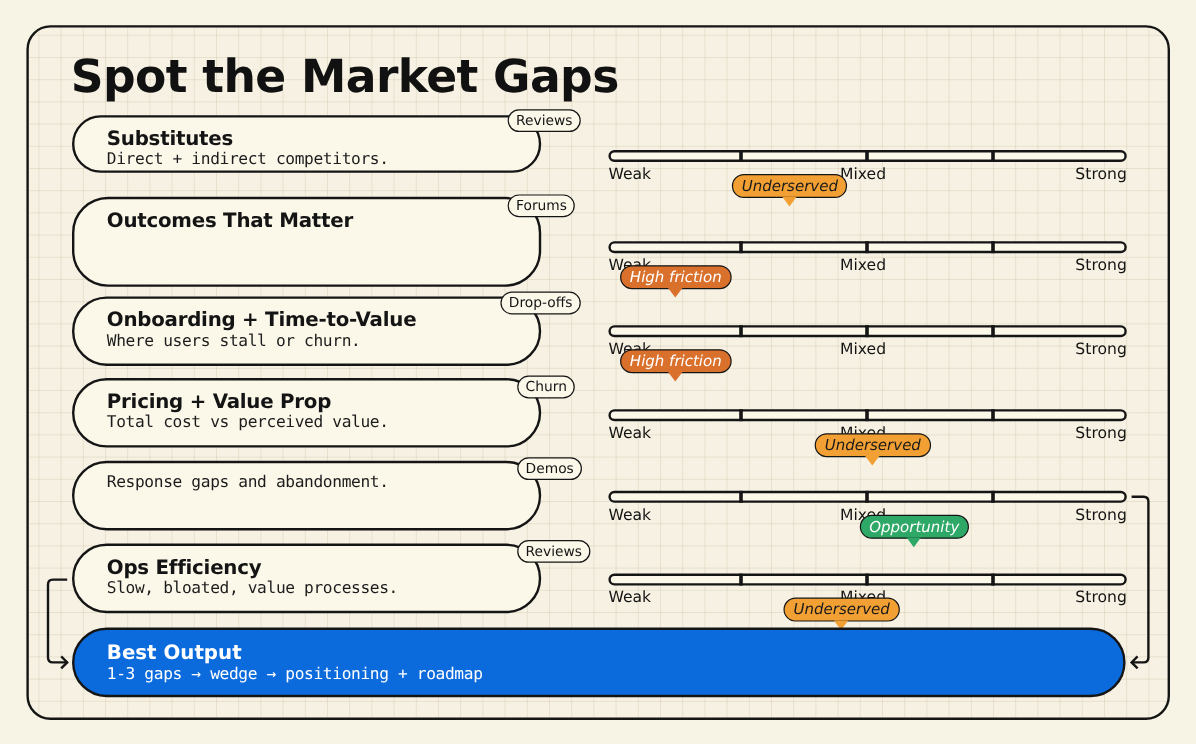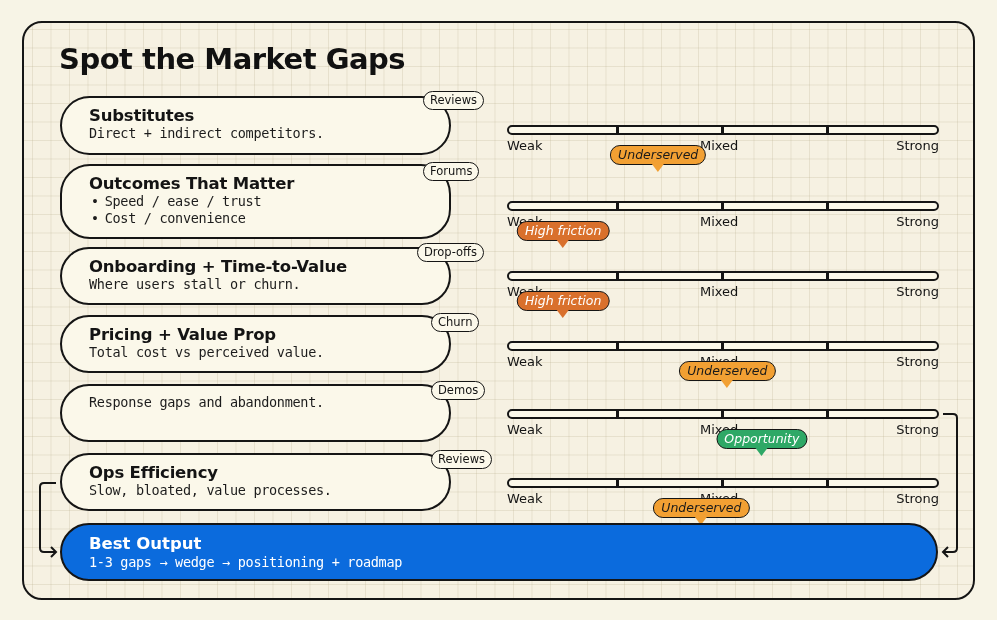--- a/index.html
+++ b/index.html
@@ -13,21 +13,21 @@
     background-image:
       linear-gradient(to right, rgba(190,180,150,0.28) 1px, transparent 1px),
       linear-gradient(to bottom, rgba(190,180,150,0.28) 1px, transparent 1px);
     background-size: 18.5px 18.5px;
     background-position: 8px 6px;
   }
 
   .title {
     position: absolute; left: 59px; top: 42px;
     font-family: "DejaVu Sans", sans-serif; font-weight: bold;
-    font-size: 29px; letter-spacing: -0.5px; color: #111;
+    font-size: 38px; letter-spacing: -0.5px; color: #111;
   }
 
   .card {
     position: absolute; left: 60px; width: 391px;
     border: 2.5px solid #151515; border-radius: 30px;
     background: #fbf8ea;
     padding-left: 27px;
   }
   .card .ctitle {
     font-family: "DejaVu Sans", sans-serif; font-weight: bold;
@@ -90,45 +90,41 @@
 
   svg.arrows { position: absolute; left: 0; top: 0; }
 </style>
 </head>
 <body>
 
 <div class="frame"></div>
 
 <div class="title">Spot the Market Gaps</div>
 
-<div class="card" style="top:96px;height:59px;padding-top:8px;">
+<div class="card" style="top:96px;height:48px;padding-top:8px;">
   <div class="ctitle">Substitutes</div>
   <div class="cdesc">Direct + indirect competitors.</div>
 </div>
 <div class="tag" style="left:423px;top:91px;">Reviews</div>
 <div class="scale" style="top:125px;">
   <div class="bar"></div>
   <div class="tick" style="left:109px;"></div>
   <div class="tick" style="left:214px;"></div>
   <div class="tick" style="left:319px;"></div>
   <div class="lbl weak">Weak</div>
   <div class="lbl mixed">Mixed</div>
   <div class="lbl strong">Strong</div>
   <div class="marker" style="left: 151.2px;">
     <div class="pill" style="background: rgb(242, 160, 51); color: rgb(26, 26, 26);">Underserved</div>
     <div class="tip" style="color: rgb(242, 160, 51);"></div>
   </div>
 </div>
 
 <div class="card" style="top:164px;height:75px;padding-top:8px;">
   <div class="ctitle">Outcomes That Matter</div>
-  <ul style="padding-left:2px;">
-    <li>Speed / ease / trust</li>
-    <li>Cost / convenience</li>
-  </ul>
 </div>
 <div class="tag" style="left:423px;top:162px;">Forums</div>
 <div class="scale" style="top:201px;">
   <div class="bar"></div>
   <div class="tick" style="left:109px;"></div>
   <div class="tick" style="left:214px;"></div>
   <div class="tick" style="left:319px;"></div>
   <div class="lbl weak">Weak</div>
   <div class="lbl mixed">Mixed</div>
   <div class="lbl strong">Strong</div>

